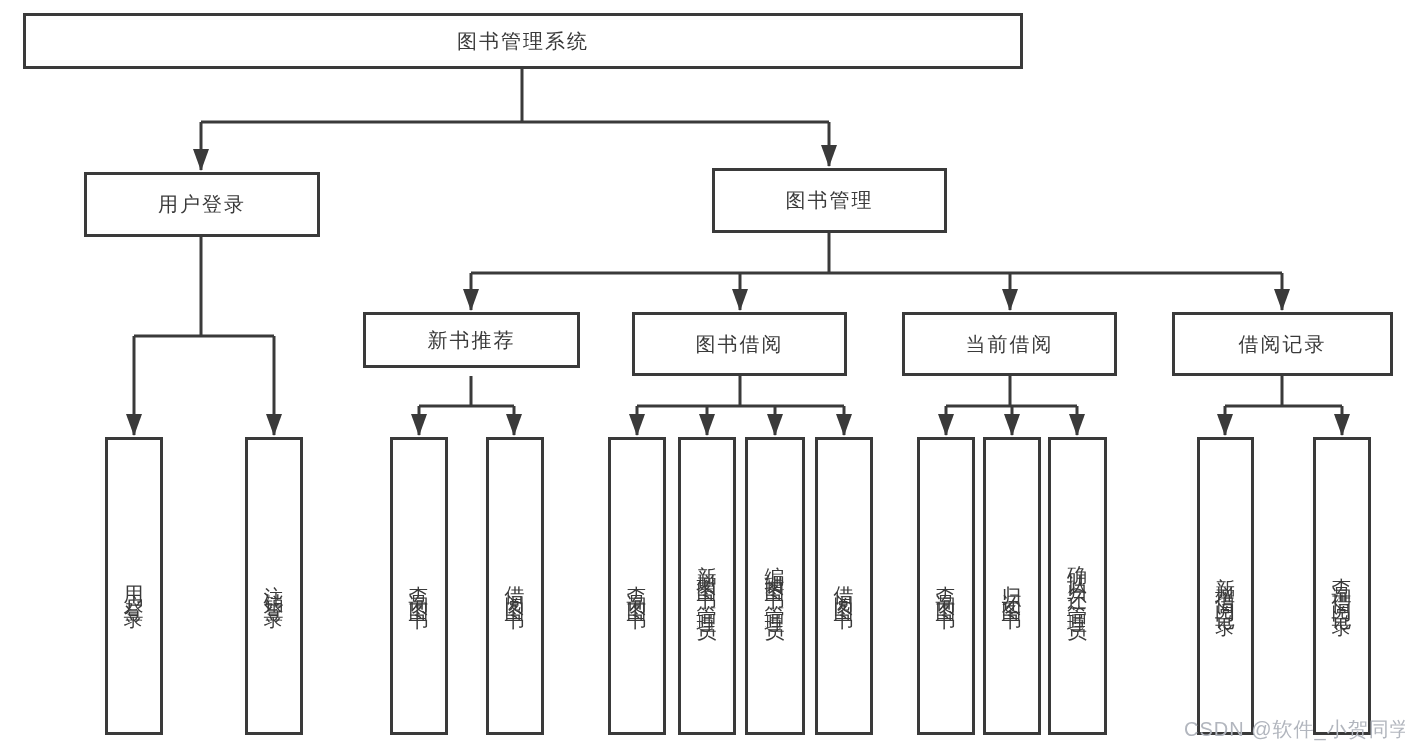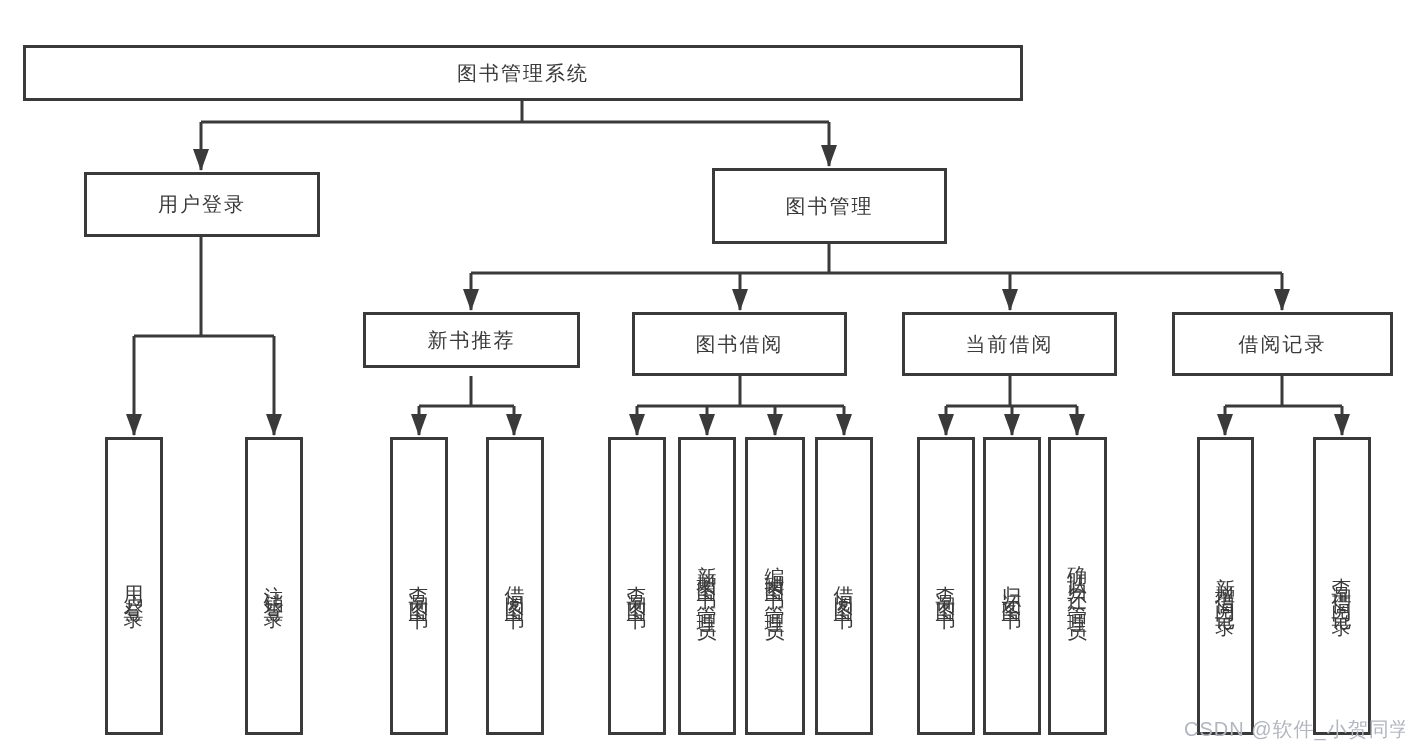--- a/index.html
+++ b/index.html
@@ -85,24 +85,24 @@
       <path d="M775 406 V435"></path>
       <path d="M844 406 V435"></path>
       <path d="M946 406 V435"></path>
       <path d="M1012 406 V435"></path>
       <path d="M1077 406 V435"></path>
       <path d="M1225 406 V435"></path>
       <path d="M1342 406 V435"></path>
     </g>
   </svg>
 
-  <div class="node" style="left:23px; top:13px; width:1000px; height:56px;margin-top:32px;">图书管理系统</div>
+  <div class="node" style="left:23px; top:13px; width:1000px; height:56px;">图书管理系统</div>
 
   <div class="node" style="left:84px; top:172px; width:236px; height:65px;">用户登录</div>
-  <div class="node" style="left:712px; top:168px; width:235px; height:76px;">图书管理</div>
+  <div class="node" style="left:712px; top:168px; width:235px; height:65px;">图书管理</div>
 
   <div class="node" style="left:363px; top:312px; width:217px; height:56px;">新书推荐</div>
   <div class="node" style="left:632px; top:312px; width:215px; height:64px;">图书借阅</div>
   <div class="node" style="left:902px; top:312px; width:215px; height:64px;">当前借阅</div>
   <div class="node" style="left:1172px; top:312px; width:221px; height:64px;">借阅记录</div>
 
   <div class="node vnode" style="left:105px; top:437px; width:58px; height:298px;">用户登录</div>
   <div class="node vnode" style="left:245px; top:437px; width:58px; height:298px;">注销登录</div>
   <div class="node vnode" style="left:390px; top:437px; width:58px; height:298px;">查询图书</div>
   <div class="node vnode" style="left:486px; top:437px; width:58px; height:298px;">借阅图书</div>

